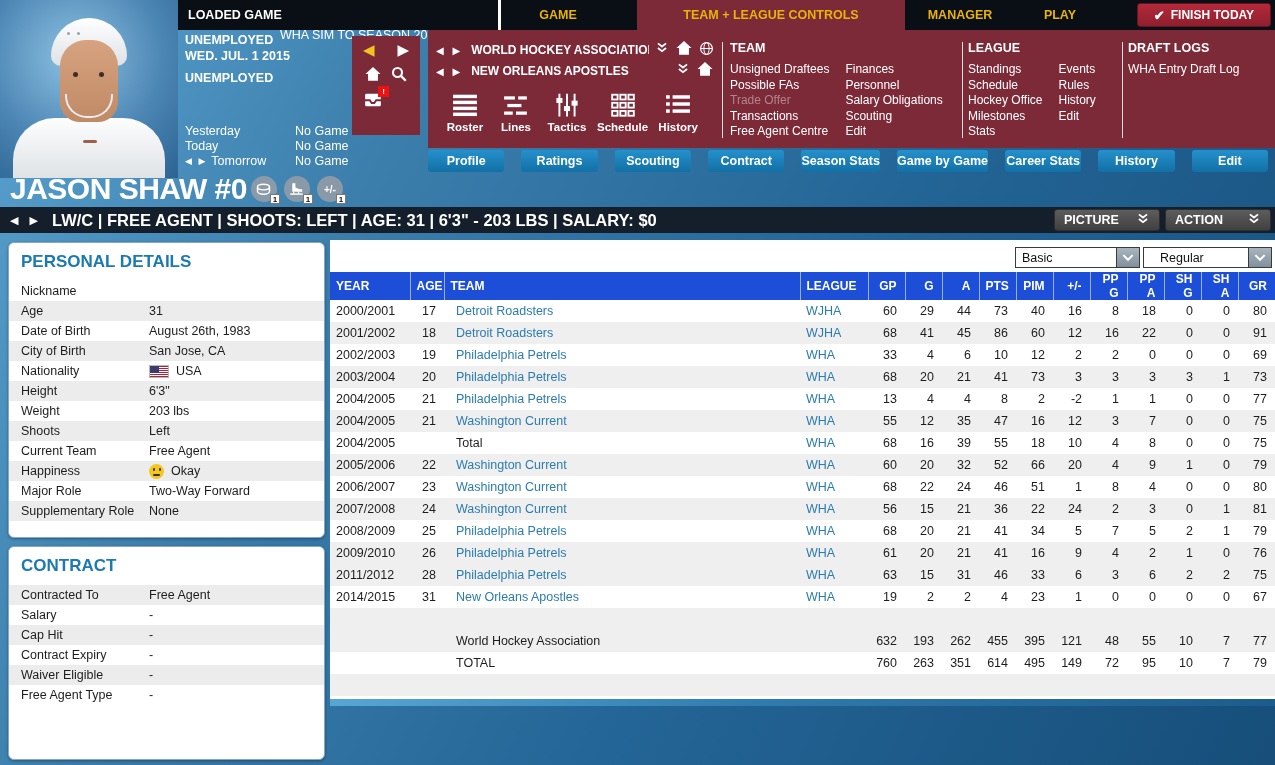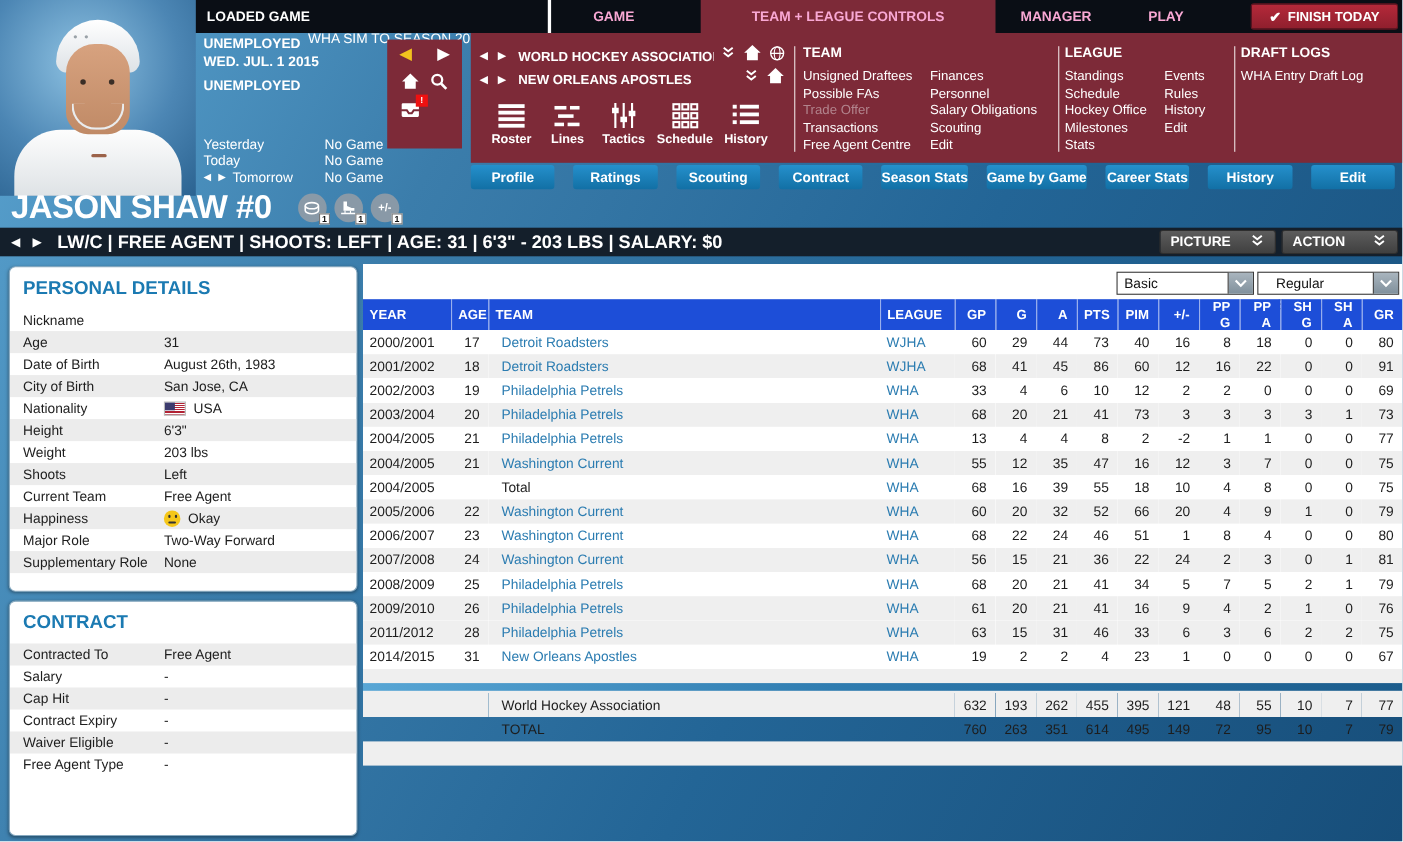--- a/index.html
+++ b/index.html
@@ -26,21 +26,21 @@
   .photo .helmet::before { content:""; position:absolute; left:16px; top:14px; width:3px; height:3px;
            background:#9aa2a8; border-radius:50%; box-shadow:10px 0 0 #9aa2a8; }
 
   
   .topbar { position:absolute; left:178px; top:0; width:1097px; height:30px; background:#0a0e15; color:#fff; }
   .lg-label { position:absolute; left:10px; top:8px; font-size:12.5px; font-weight:bold; }
   .lg-value { position:absolute; left:102px; top:8px; font-size:12.5px; font-weight:normal; white-space:nowrap;
               max-width:212px; overflow:hidden;margin-top:20px; }
   .bar-divider { position:absolute; left:320px; top:0; width:3px; height:30px; background:#fff; }
   .top-tab { position:absolute; top:0; height:30px; line-height:30px; text-align:center;
-             font-size:12.5px; font-weight:bold; color:#f9a8d4; cursor:default; }
+             font-size:12.5px; font-weight:bold; color:#eab308; cursor:default; }
   .tab-game { left:330px; width:100px; }
   .tab-active { left:459px; width:268px; background:#7d2a38; }
   .tab-manager { left:727px; width:110px; }
   .tab-play { left:847px; width:70px; }
   .finish-btn { position:absolute; right:4px; top:3px; width:134px; height:24px;
              background:linear-gradient(#b5293a,#8f1f2d); border:1px solid #651521; border-radius:3px;
              color:#fff; font-weight:bold; font-size:12px; display:flex; align-items:center; justify-content:center; gap:6px; }
   .finish-btn .chk { font-size:13px; }
 
   
@@ -78,21 +78,21 @@
   .menu ul { list-style:none; }
   .menu li { line-height:15.5px; white-space:nowrap; cursor:default; }
   .menu li.disabled { color:#b2848d; }
 
   
   .pagetabs { position:absolute; left:428px; top:150px; width:840px; display:flex; gap:17px; }
   .ptab { flex:1; height:22px; line-height:22px; text-align:center; border-radius:3px;
           background:linear-gradient(#2590cc,#1270a5); color:#fff; font-weight:bold; font-size:12.5px; white-space:nowrap; }
 
   
-  .playerline { position:absolute; left:10px; top:172px; display:flex; align-items:center; gap:24px; }
+  .playerline { position:absolute; left:10px; top:172px; display:flex; align-items:center; gap:4px; }
   .playerline h1 { font-size:30px; font-weight:bold; color:#fff; letter-spacing:-0.5px; }
   .badges { display:flex; gap:7px; }
   .pbadge { position:relative; width:26px; height:26px; border-radius:50%;
             background:rgba(150,158,166,.85); display:flex; align-items:center; justify-content:center; }
   .pbadge .bcount { position:absolute; right:-3px; bottom:-2px; width:10px; height:10px; background:#fff;
             border:1px solid #777; color:#111; font-size:8px; font-weight:bold; line-height:9px; text-align:center; }
   .pbadge .btext { color:#fff; font-size:10px; font-weight:bold; }
 
   .subheader { position:absolute; left:0; top:207px; width:1275px; height:26px; background:#141f2b;
                display:flex; align-items:center; }
@@ -116,21 +116,21 @@
   .flag { position:relative; width:20px; height:13px; border:1px solid #b9b9b9;
           background:repeating-linear-gradient(180deg,#b22234 0 1px,#fff 1px 2px); }
   .flag::before { content:""; position:absolute; left:0; top:0; width:9px; height:7px; background:#3c3b6e; }
   .smiley { position:relative; width:15px; height:15px; background:#f5c71a; border-radius:50%; }
   .smiley::before { content:""; position:absolute; left:3.5px; top:4.5px; width:2.4px; height:2.8px;
           background:#333; border-radius:50%; box-shadow:6px 0 0 #333; }
   .smiley::after { content:""; position:absolute; left:4px; bottom:3px; width:7px; height:1.8px;
           background:#333; border-radius:1px; }
 
   
-  .statspane { position:absolute; left:330px; top:240px; width:945px; height:388px; background:#fff; }
+  .statspane { position:absolute; left:330px; top:240px; width:945px; height:466px; background:#fff; }
   .filters { position:absolute; top:7px; right:3px; display:flex; gap:3px; }
   .selectbox { height:21px; background:#fff; border:1px solid #3a3a3a; display:flex; align-items:stretch;
                font-size:12.5px; color:#111; }
   .selectbox .stext { padding:1px 6px 0; flex:1; line-height:19px; }
   .selectbox .schev { width:23px; background:linear-gradient(#a9b5be,#80909c); border-left:1px solid #3a3a3a;
                display:flex; align-items:center; justify-content:center; }
   .sb-basic { width:125px; } .sb-season { width:129px;padding-left:10px; }
   table.stats { position:absolute; left:0; top:32px; width:945px; border-collapse:collapse; table-layout:fixed; }
   .stats th { background:#1d4ed8; color:#fff; height:18px; font-size:12px; font-weight:bold;
               padding:0 8px 0 6px; text-align:left; border-left:1px solid rgba(255,255,255,.55); }

